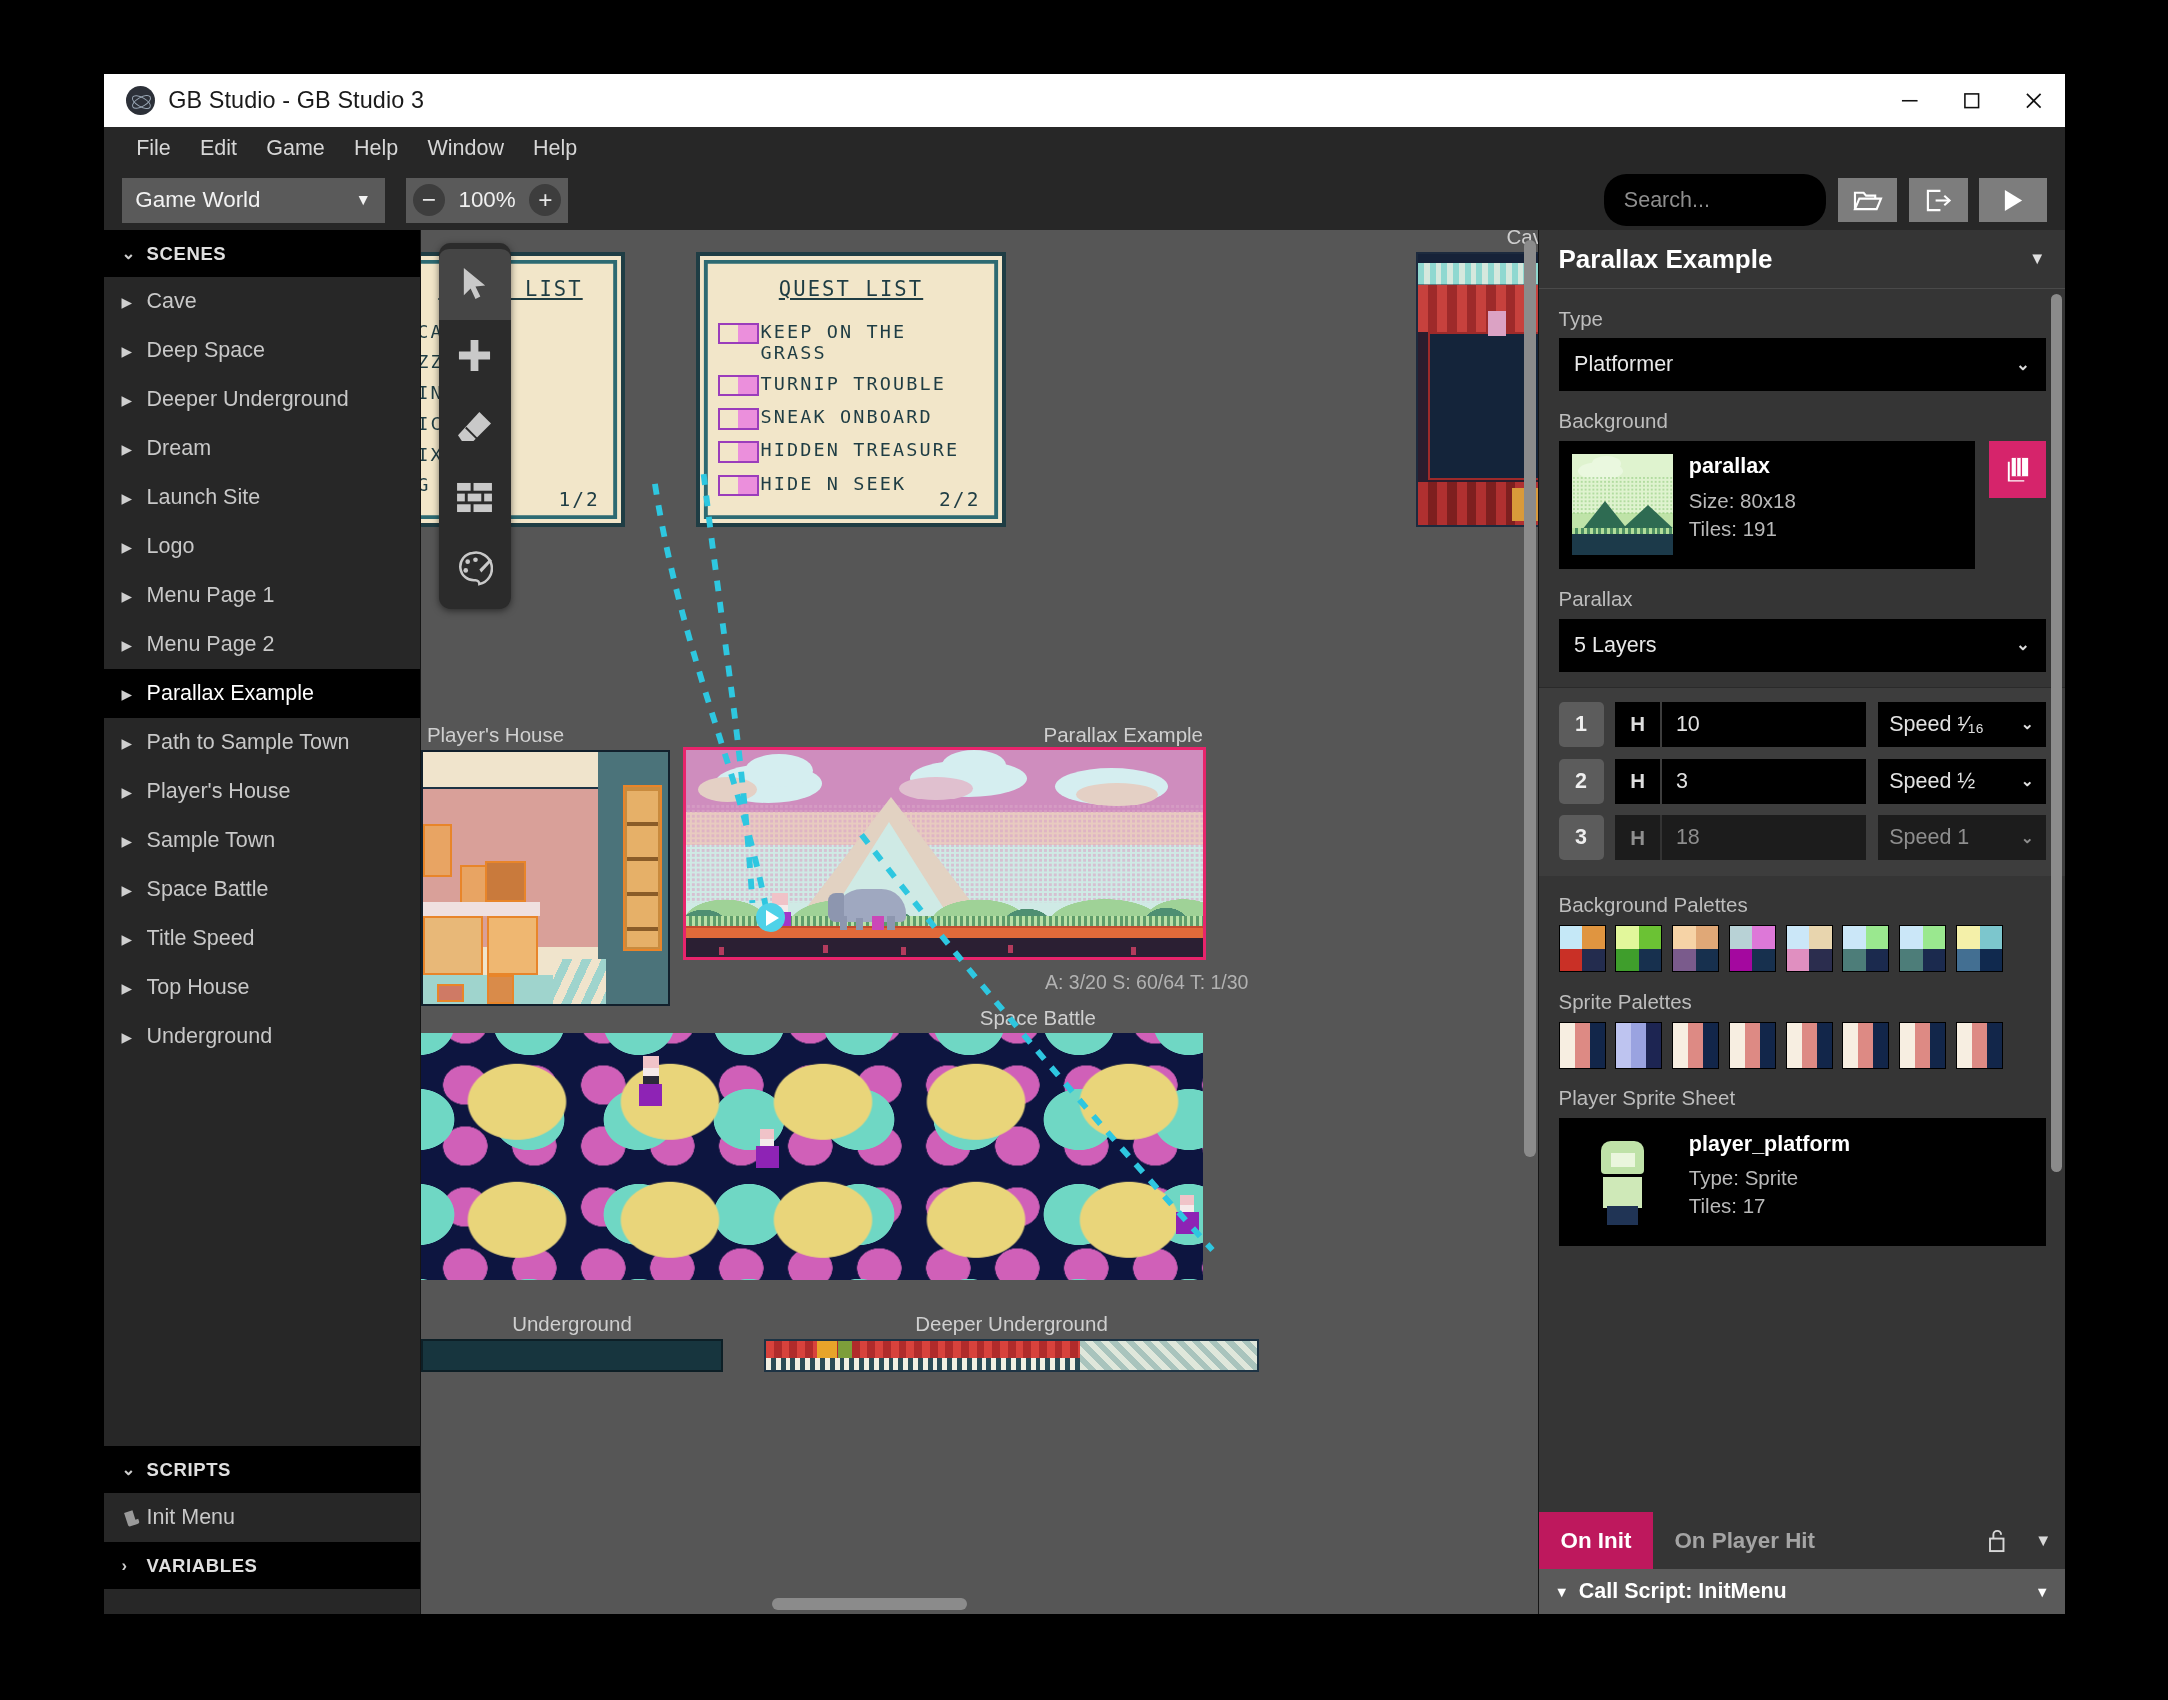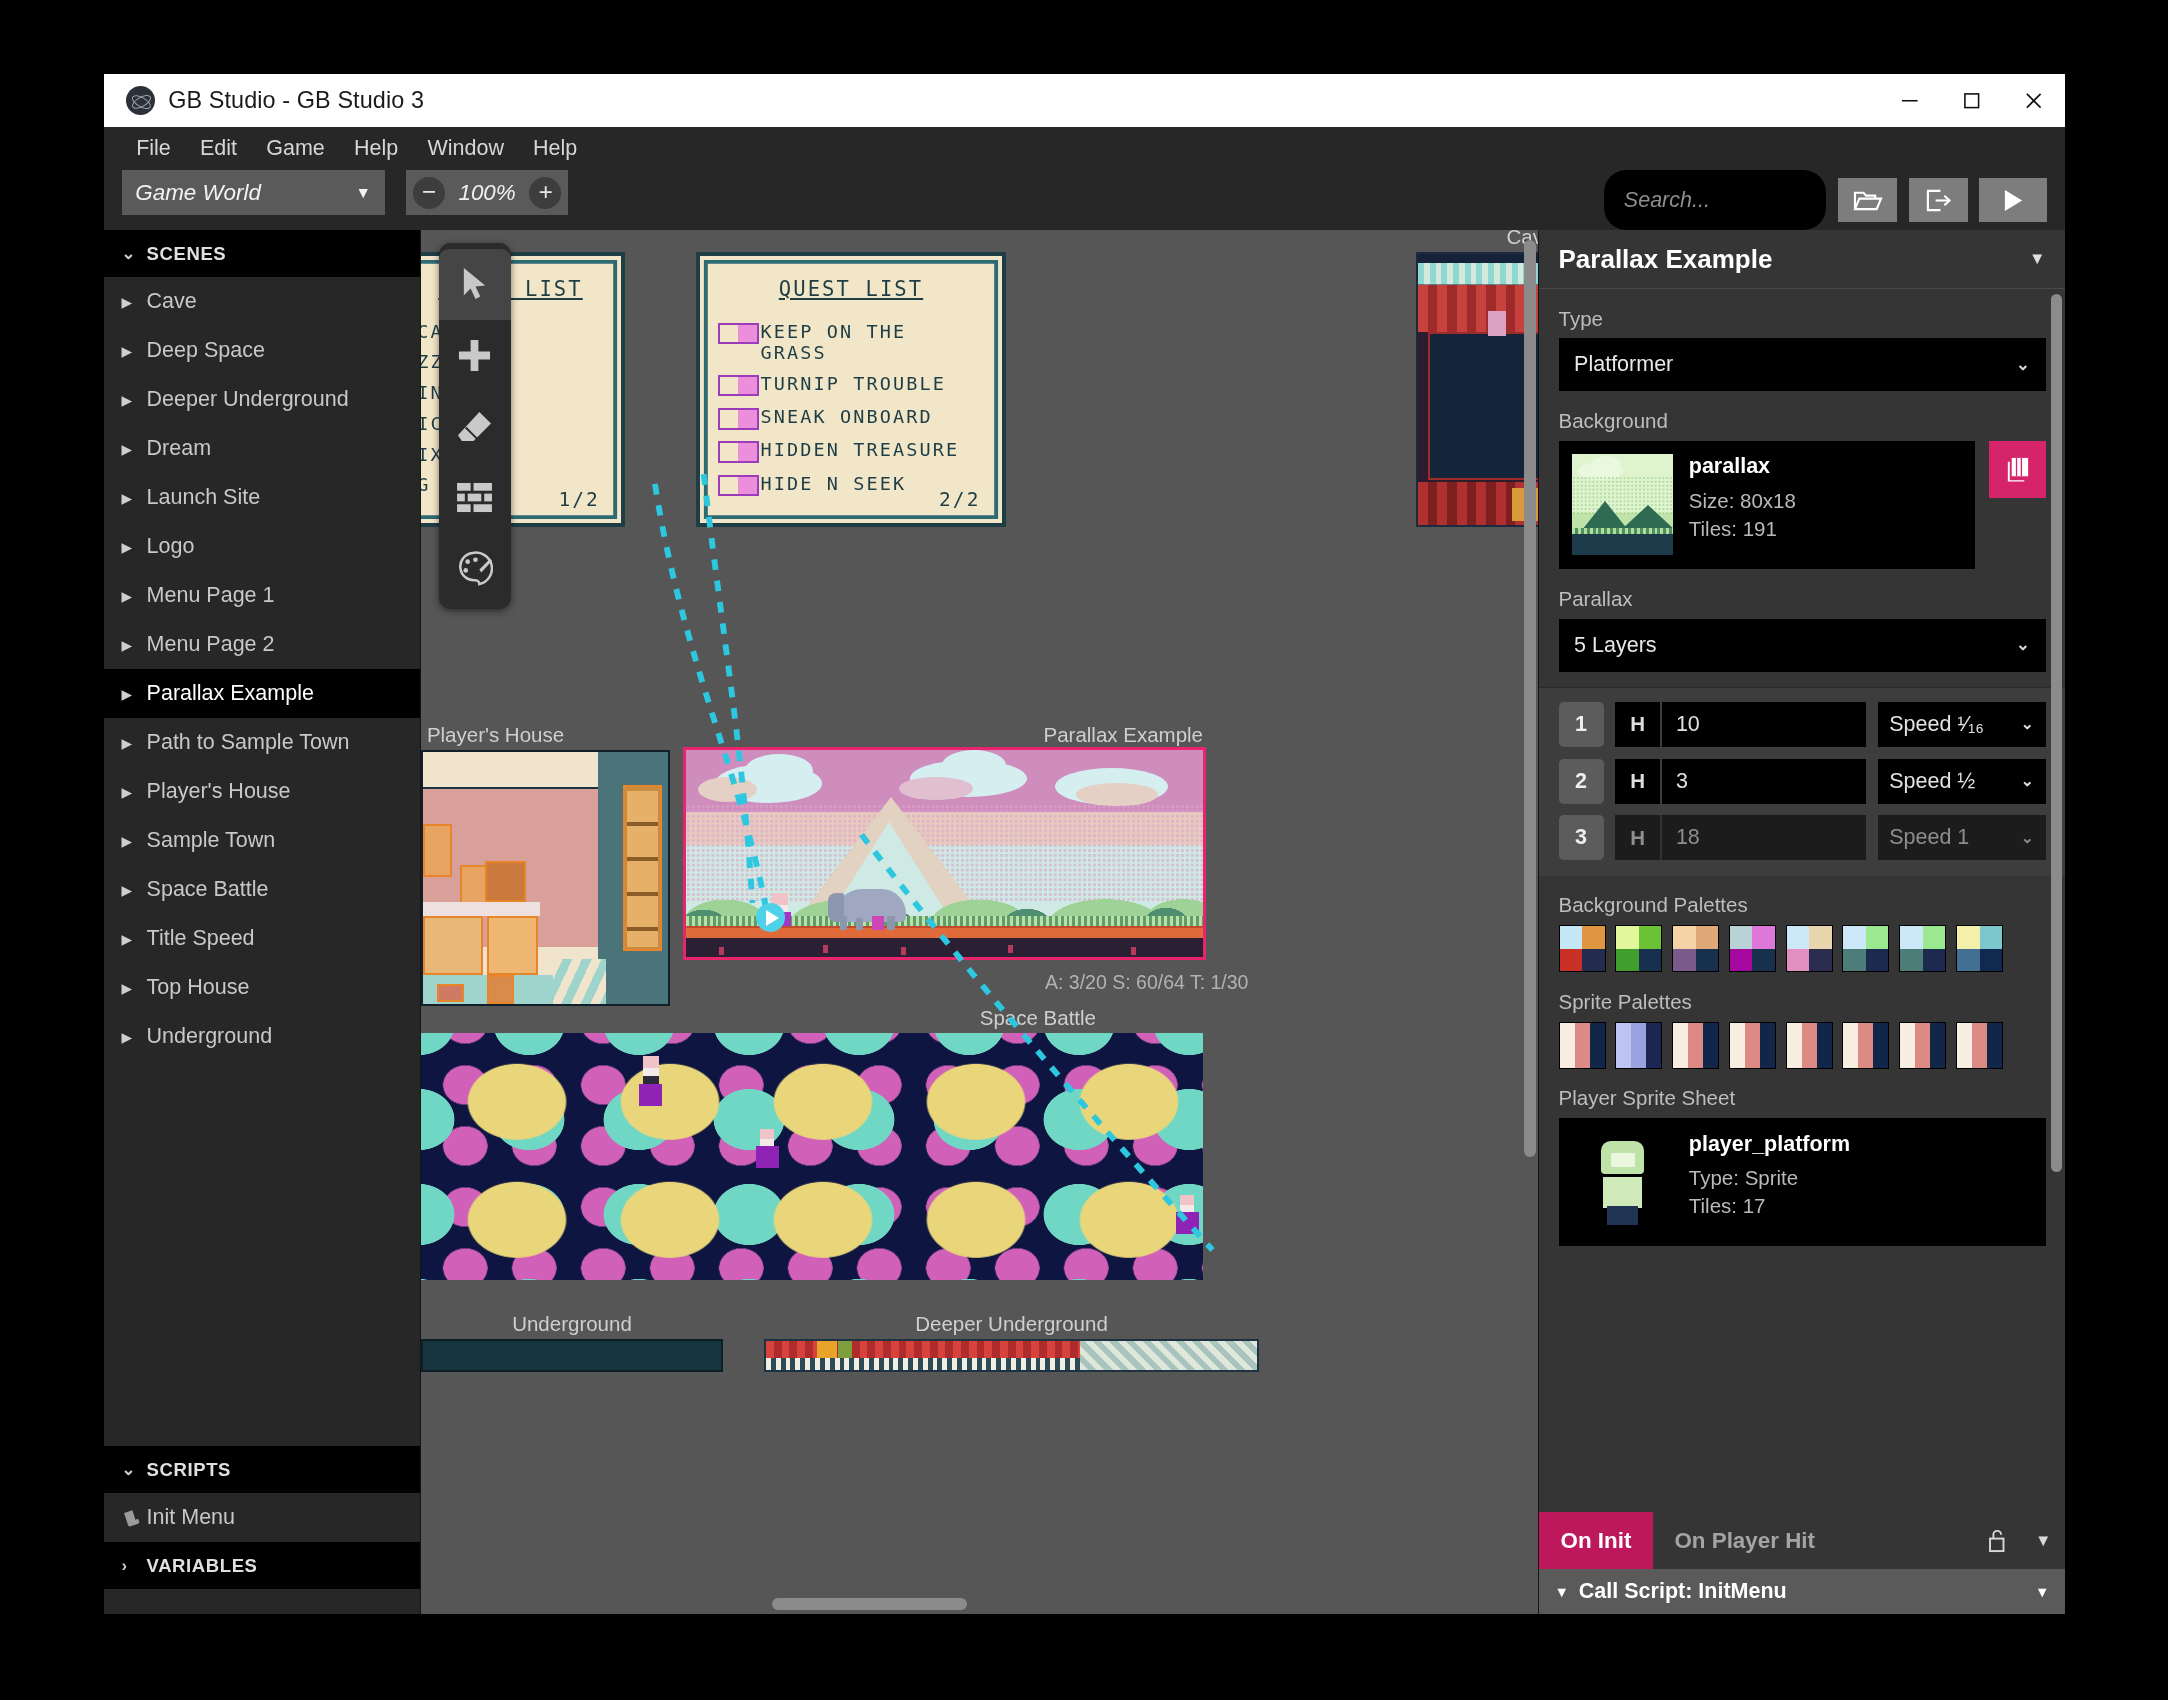--- a/index.html
+++ b/index.html
@@ -59,23 +59,22 @@
   }
   .menu-item {
     font-size: 21.5px; color: #d6d6d6;
     padding: 3.9px 14.6px;
     white-space: nowrap;
   }
   
   #toolbar {
     height: 60px; flex: 0 0 60px;
     background: #272727;
-    display: flex; 
+    display: flex; align-items: center;
     padding: 0 17.6px;
-    font-style: italic;
   }
   #world-select {
     width: 263px; height: 45px;
     background: #5a5a5a;
     display: flex; align-items: center;
     padding: 0 13.7px;
     color: #f2f2f2; font-size: 22.4px;
   }
   #world-select .caret { margin-left: auto; font-size: 15.6px; }
   #zoom-group {
@@ -87,21 +86,21 @@
   }
   .zoom-btn {
     width: 32px; height: 32px; border-radius: 50%;
     background: #3d3d3d; color: #e8e8e8;
     display: flex; align-items: center; justify-content: center;
     font-size: 24.4px; line-height: 1;
   }
   #zoom-val { font-size: 22.4px; color: #f0f0f0; }
   #toolbar-right { margin-left: auto; display: flex; align-items: center; gap: 11.7px; }
   #search-box {
-    width: 222px; height: 60px; border-radius: 22.4px;
+    width: 222px; height: 52px; border-radius: 22.4px;
     background: #000; display: flex; align-items: center;
     padding: 0 19.5px;
   }
   #search-box span { color: #8e8e8e; font-size: 21.5px; }
   .tool-sq {
     width: 59px; height: 44px; background: #7d7d7d;
     display: flex; align-items: center; justify-content: center;
   }
   .tool-sq.play { width: 68px; }
   

